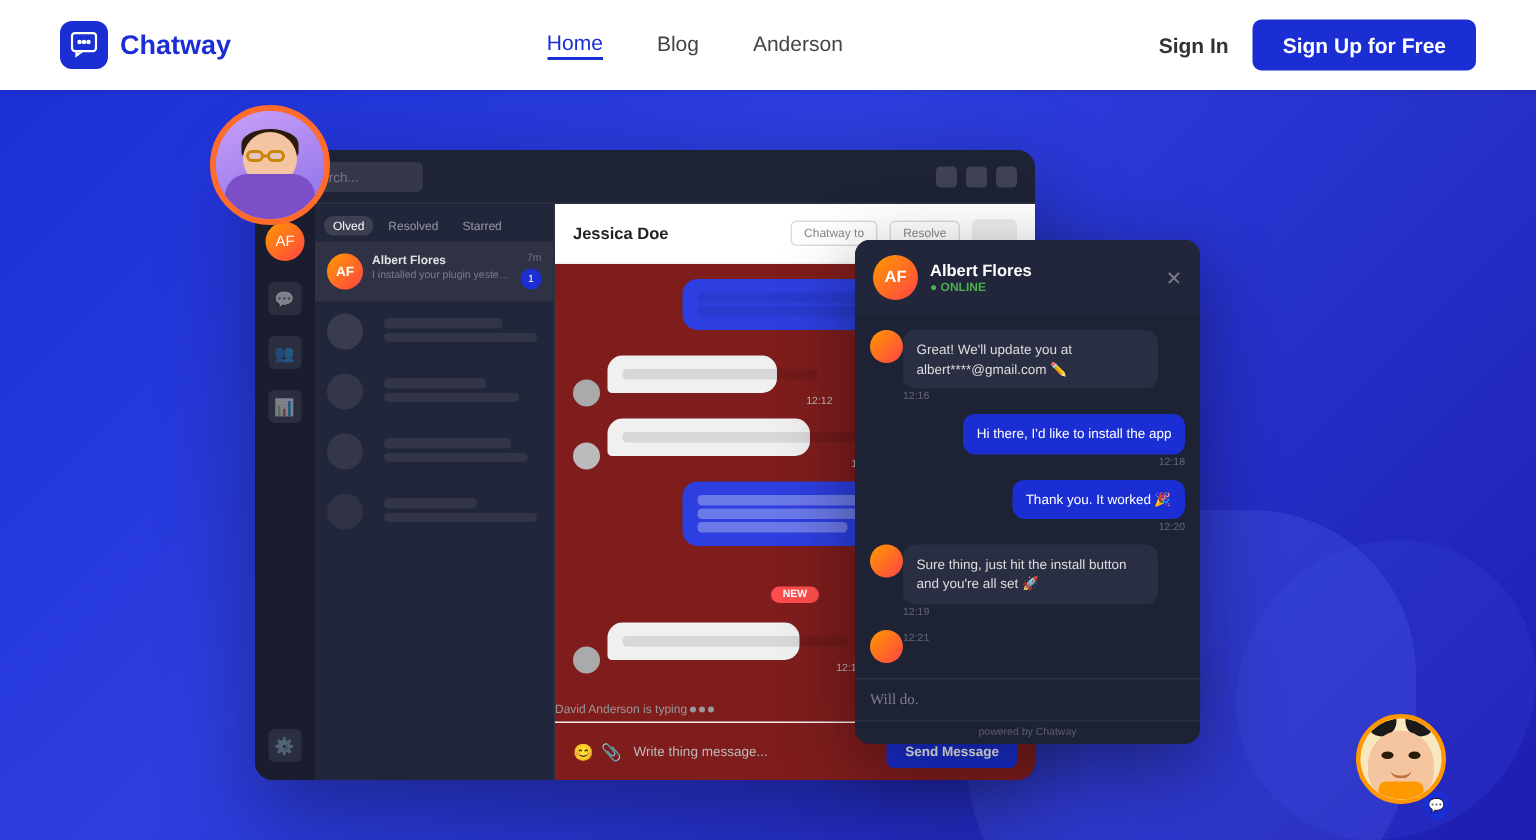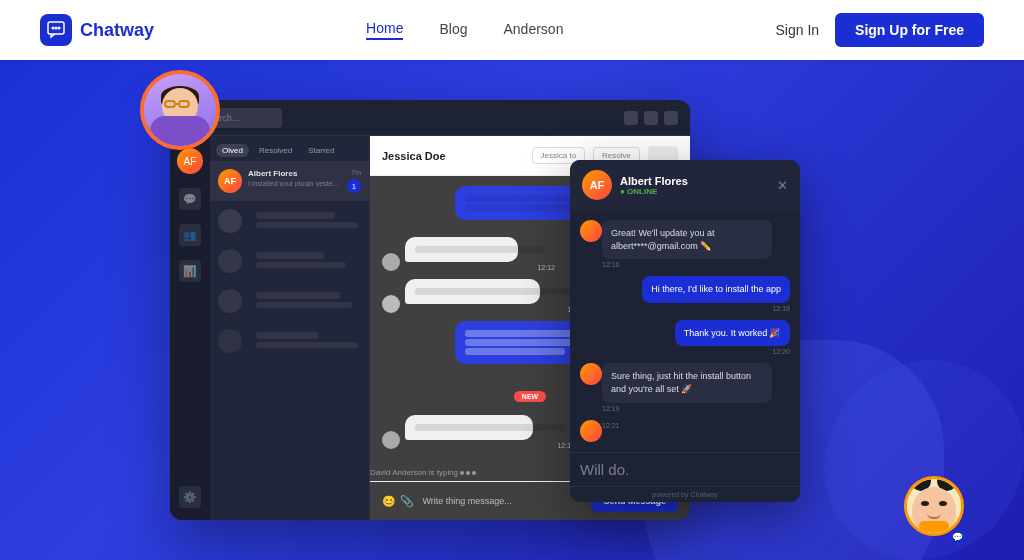--- a/index.html
+++ b/index.html
@@ -70,21 +70,21 @@
       border-bottom: 2px solid #1a2ed4;
     }
     .nav-actions {
       display: flex;
       align-items: center;
       gap: 16px;
     }
     .btn-signin {
       font-size: 14px;
       color: #333;
-      font-weight: 400;
+      font-weight: 700;
       cursor: pointer;
       background: none;
       border: none;
     }
     .btn-signup {
       background: #1a2ed4;
       color: white;
       border: none;
       padding: 9px 20px;
       border-radius: 6px;
@@ -229,21 +229,21 @@
     .convo-skeleton {
       height: 7px;
       background: rgba(255,255,255,0.07);
       border-radius: 3px;
       margin: 3px 8px;
     }
 
     
     .chat-area {
       flex: 1;
-      background: #404040;
+      background: #7f1d1d;
       display: flex;
       flex-direction: column;
     }
     .chat-header {
       height: 40px;
       background: white;
       border-bottom: 1px solid #f0f0f0;
       display: flex;
       align-items: center;
       padding: 0 12px;
@@ -432,22 +432,23 @@
     .popup-msg-time { font-size: 7px; color: rgba(255,255,255,0.3); margin-top: 2px; }
     .popup-input-area {
       border-top: 1px solid rgba(255,255,255,0.07);
       padding: 8px 10px;
       display: flex;
       align-items: center;
       gap: 6px;
     }
     .popup-input-text {
       flex: 1;
-      font-size: 15px;
+      font-size: 10px;
       color: rgba(255,255,255,0.4);
+      font-family: Liberation Serif, serif;
     }
     .popup-powered {
       font-size: 7px;
       color: rgba(255,255,255,0.25);
       text-align: center;
       padding: 4px;
       border-top: 1px solid rgba(255,255,255,0.05);
     }
 
     
@@ -644,21 +645,21 @@
           <div style="flex:1;">
             <div class="convo-skeleton" style="width:55%;height:7px;"></div>
             <div class="convo-skeleton" style="width:90%;height:6px;"></div>
           </div>
         </div>
       </div>
 
       <div class="chat-area">
         <div class="chat-header">
           <span class="chat-name">Jessica Doe</span>
-          <div class="chat-action">Jessica to</div>
+          <div class="chat-action">Chatway to</div>
           <div class="chat-action resolve">Resolve</div>
           <div style="width:30px;height:20px;background:#eee;border-radius:4px;"></div>
         </div>
 
         <div class="chat-messages">
 
           <div class="msg-row sent">
             <div>
               <div class="msg-bubble sent">
                 <div class="msg-skeleton" style="width:180px;"></div>

